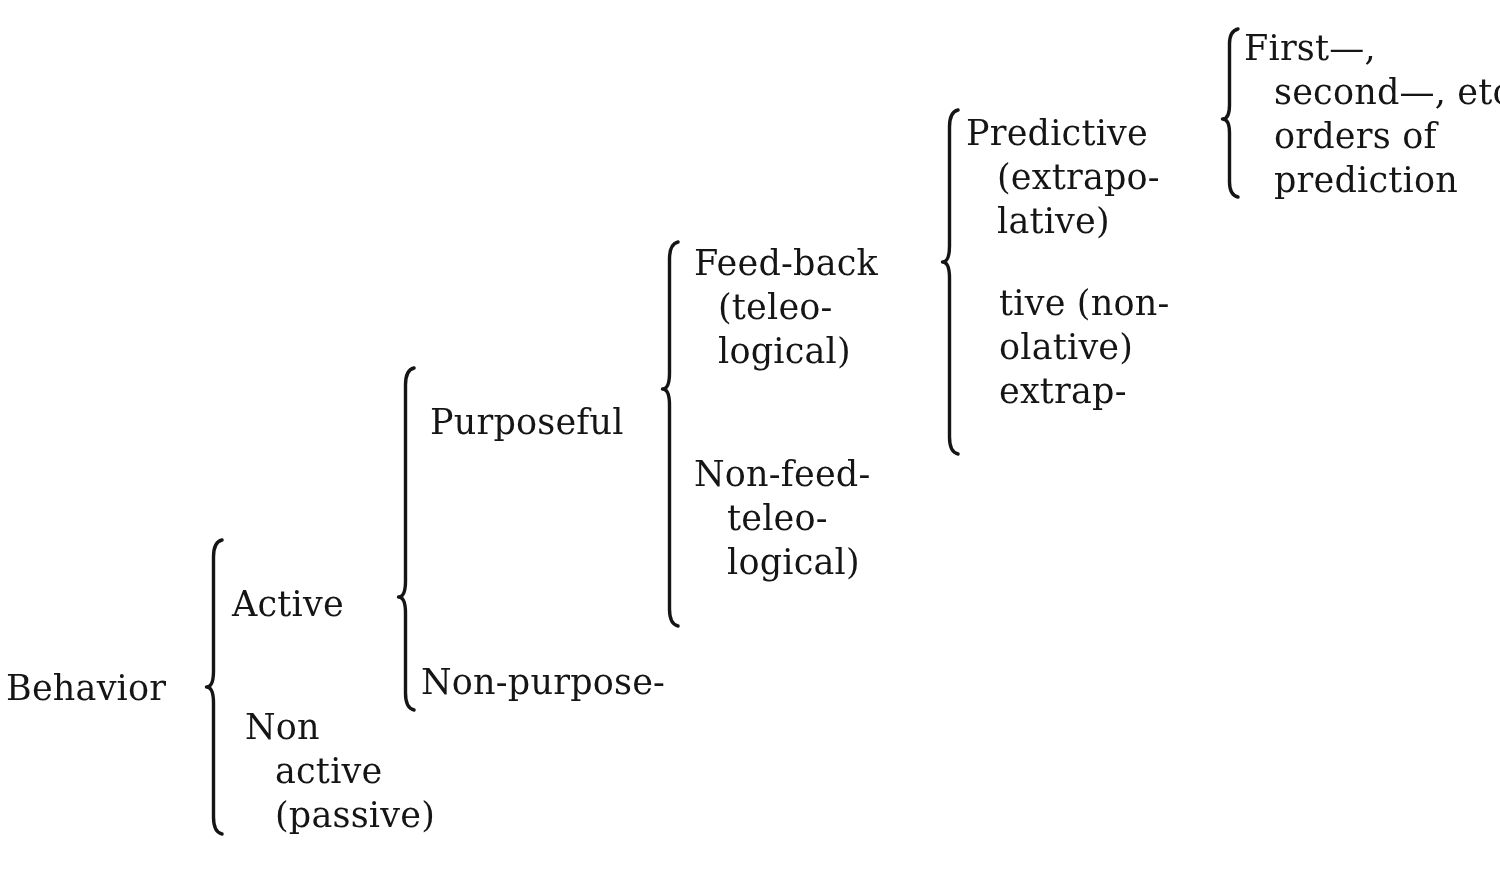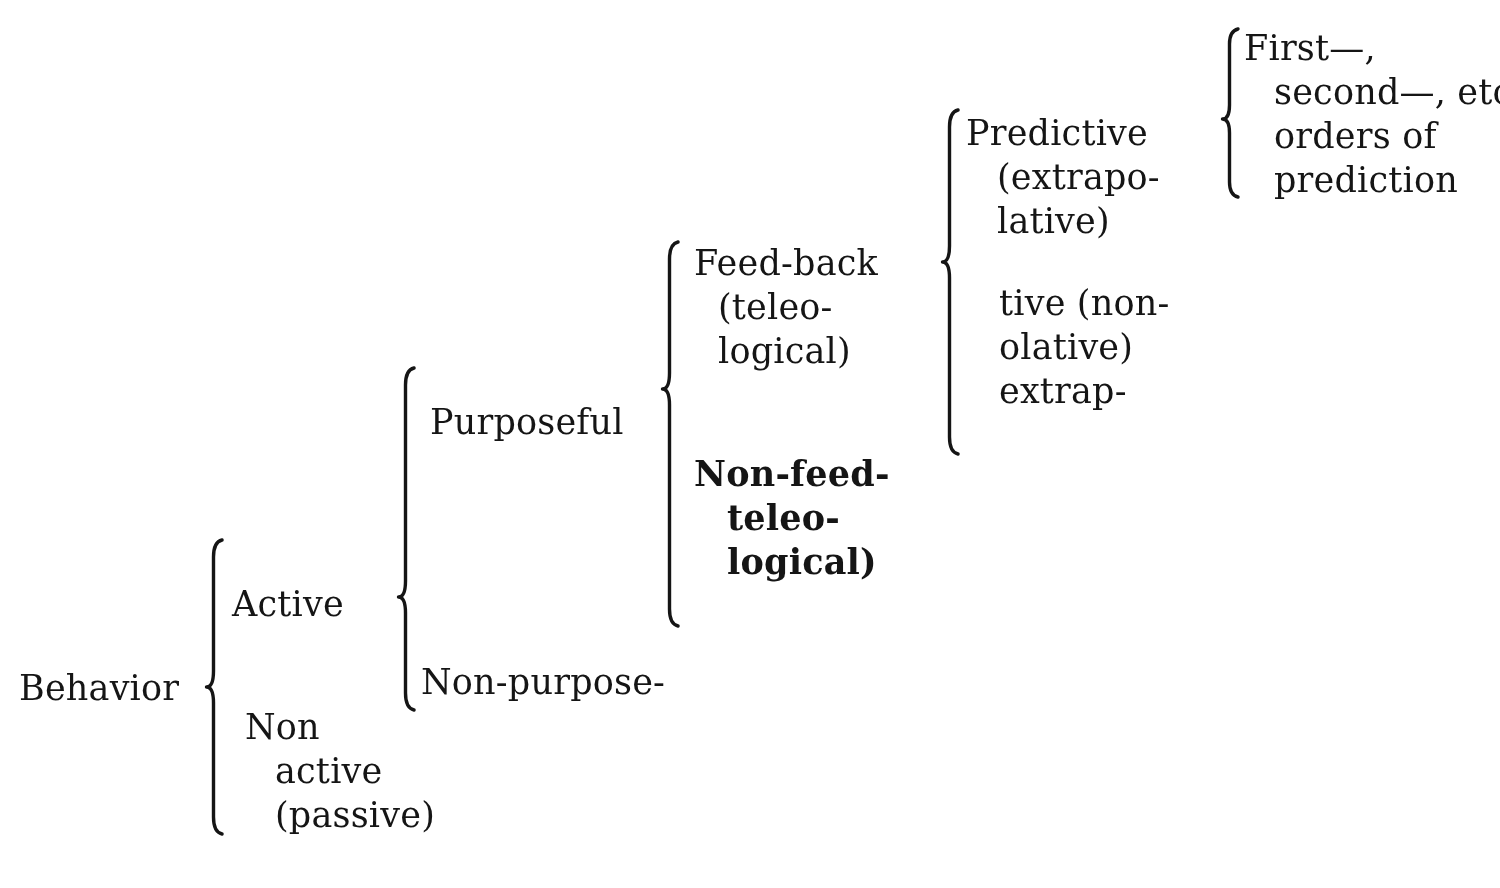--- a/index.html
+++ b/index.html
@@ -39,21 +39,21 @@
     stroke-width: 3.4;
     stroke-linecap: round;
     stroke-linejoin: round;
   }
 </style>
 </head>
 <body>
 
 <div class="stage">
 
-  <div class="node" style="left:6px; top:666px;margin-left:13px;">
+  <div class="node" style="left:6px; top:666px;">
     <div class="ln">Behavior</div>
   </div>
 
   <svg class="brace" style="left:206px; top:538px;" width="20" height="298" viewBox="0 0 20 298">
     <path d="M 16 2 Q 7.5 4 7.5 19 L 7.5 133 Q 7.5 149 0.5 149 Q 7.5 149 7.5 165 L 7.5 279 Q 7.5 294 16 296"></path>
   </svg>
 
   <div class="node" style="left:232px; top:582px;">
     <div class="ln">Active</div>
   </div>
@@ -79,21 +79,21 @@
   <svg class="brace" style="left:662px; top:240px;" width="20" height="388" viewBox="0 0 20 388">
     <path d="M 16 2 Q 7.5 4 7.5 19 L 7.5 133 Q 7.5 149 0.5 149 Q 7.5 149 7.5 165 L 7.5 369 Q 7.5 384 16 386"></path>
   </svg>
 
   <div class="node" style="left:694px; top:241px; --ind:24px;">
     <div class="ln">Feed-back</div>
     <div class="ln cont">(teleo-</div>
     <div class="ln cont">logical)</div>
   </div>
 
-  <div class="node" style="left:694px; top:452px;font-weight:bold; --ind:33px;">
+  <div class="node" style="left:694px; top:452px; --ind:33px;">
     <div class="ln">Non-feed-</div>
     <div class="ln cont">teleo-</div>
     <div class="ln cont">logical)</div>
   </div>
 
   <svg class="brace" style="left:942px; top:108px;" width="20" height="348" viewBox="0 0 20 348">
     <path d="M 16 2 Q 7.5 4 7.5 19 L 7.5 138 Q 7.5 154 0.5 154 Q 7.5 154 7.5 170 L 7.5 329 Q 7.5 344 16 346"></path>
   </svg>
 
   <div class="node" style="left:966px; top:111px; --ind:31px;">

